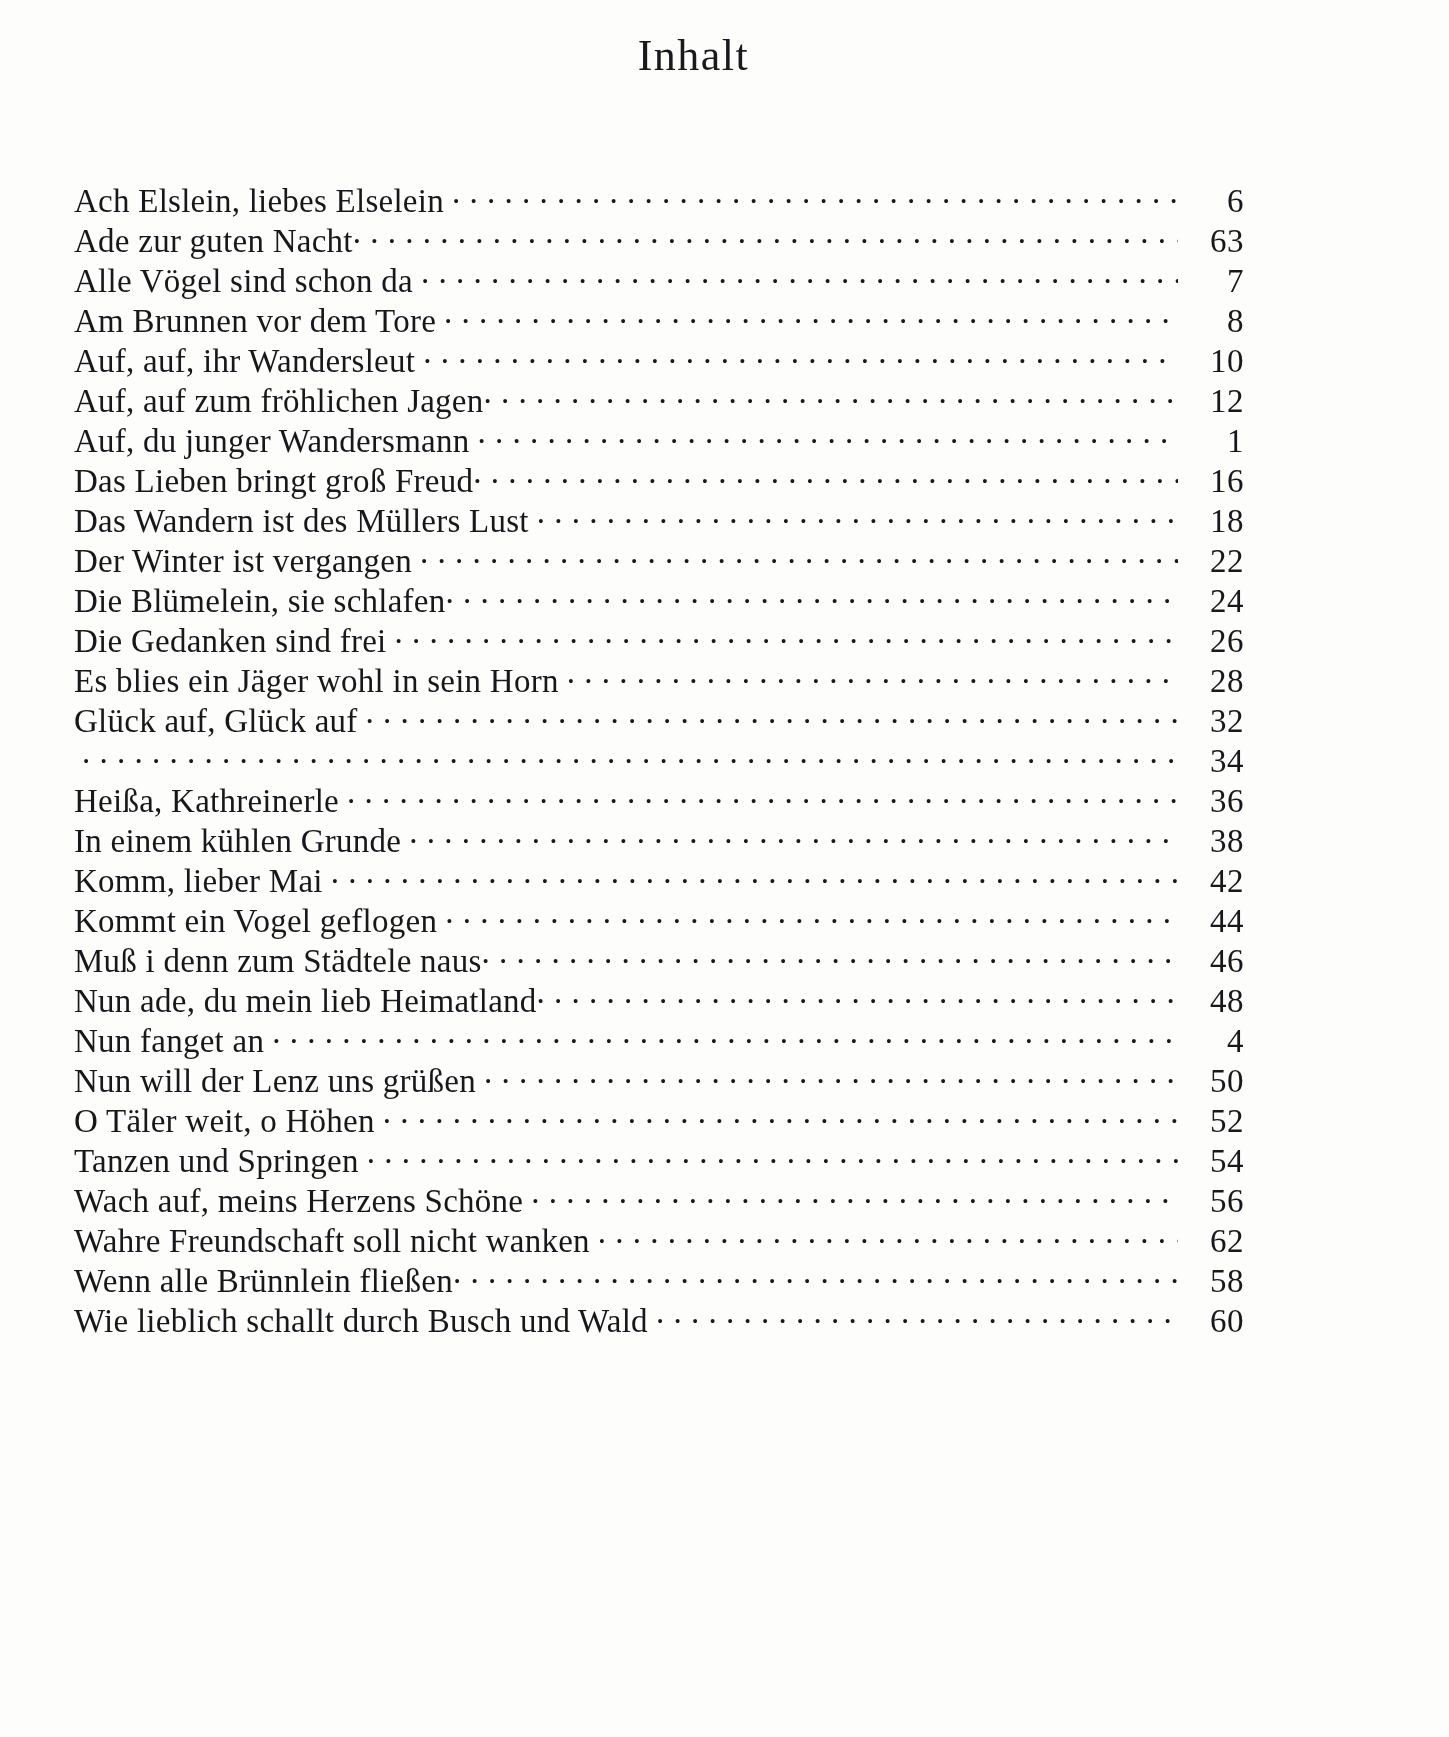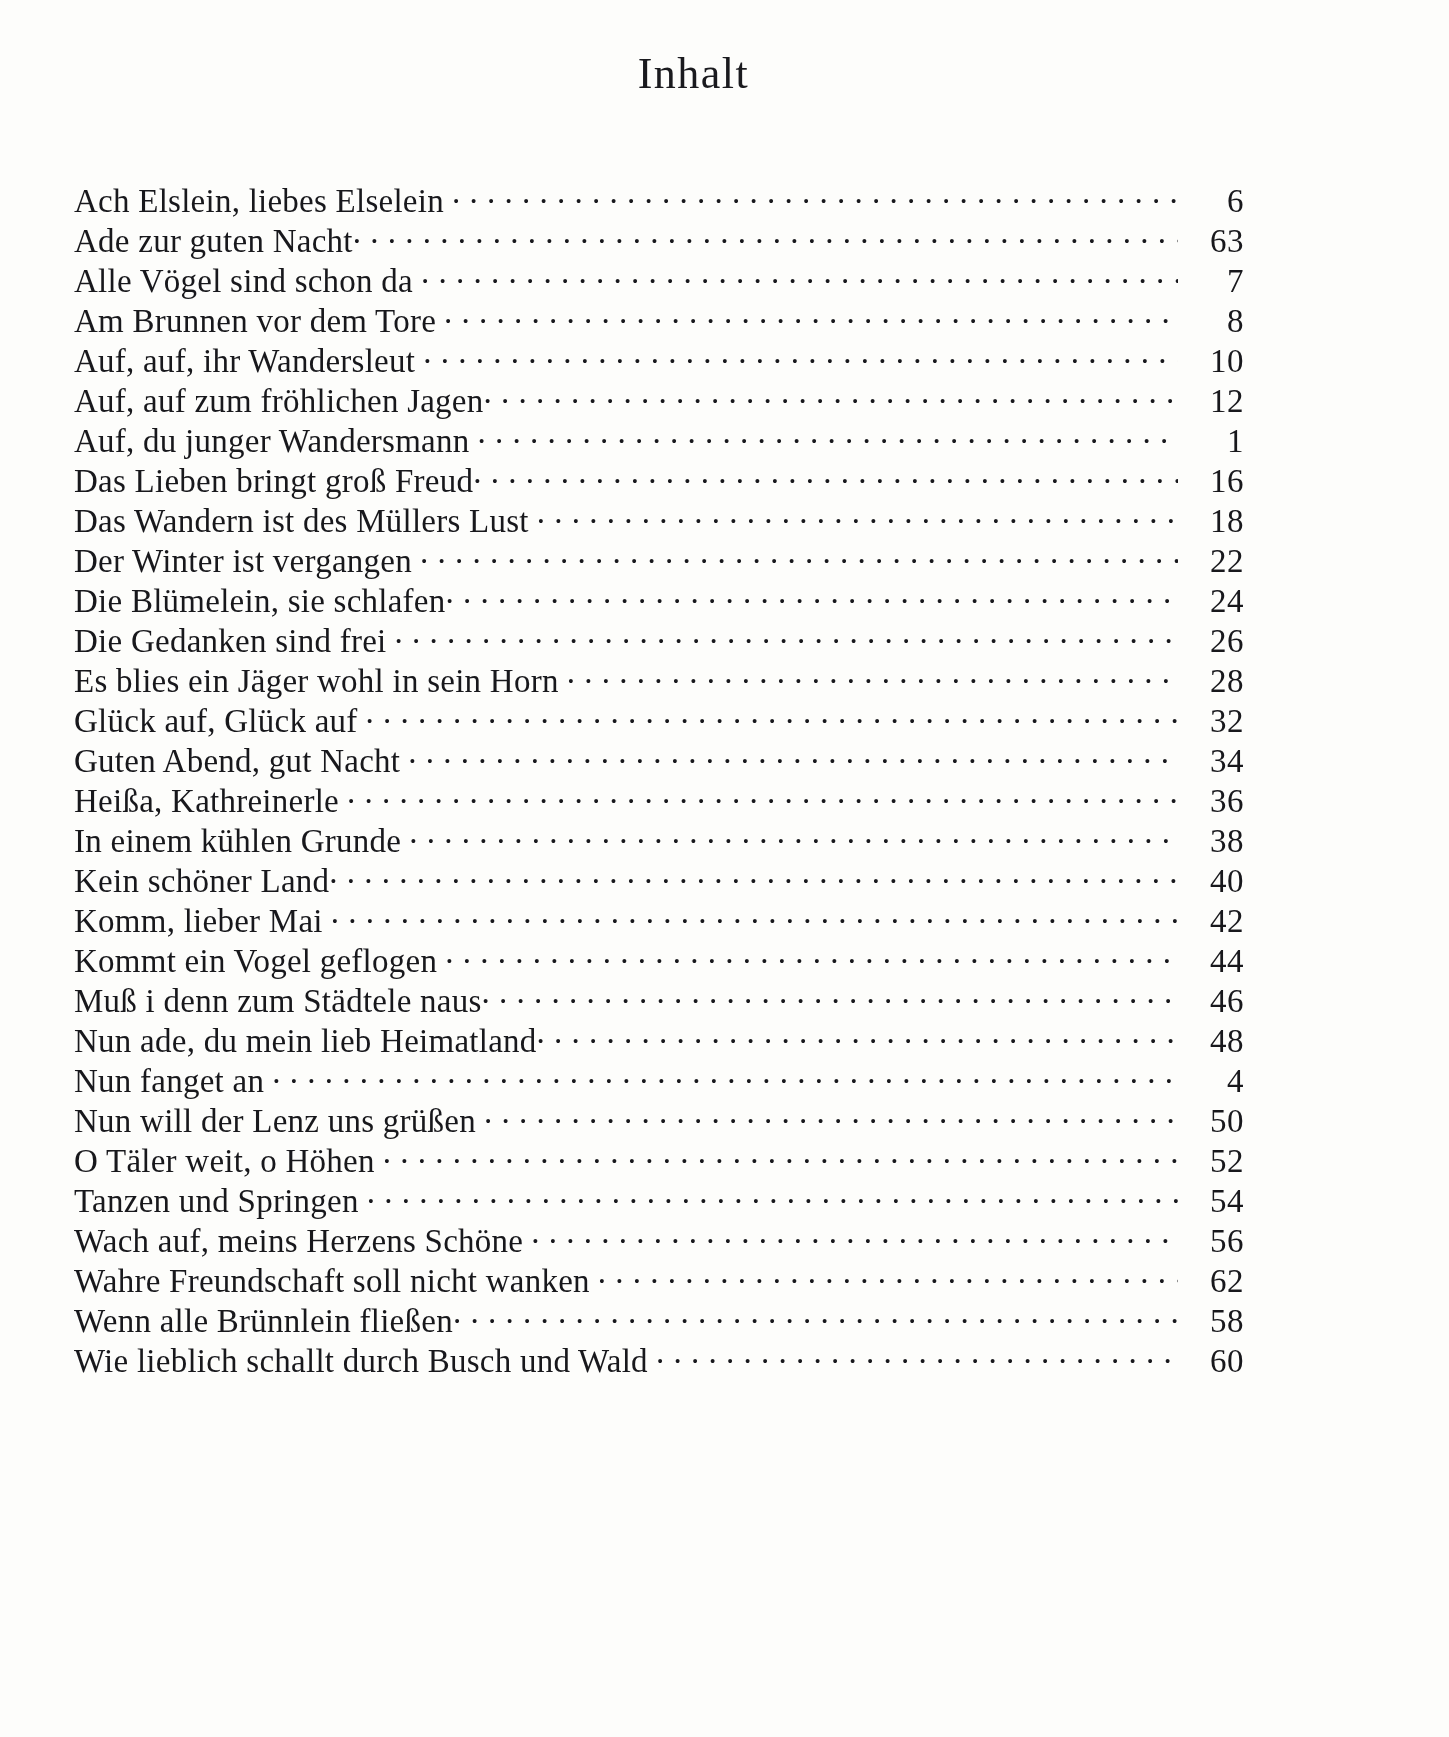--- a/index.html
+++ b/index.html
@@ -20,21 +20,21 @@
     height: 1737px;
     position: relative;
     background: #fdfdfb;
   }
   .page-title {
     text-align: center;
     font-size: 44px;
     font-weight: 400;
     letter-spacing: 1.5px;
     margin: 0;
-    padding-top: 48px;
+    padding-top: 30px;
     padding-right: 62px;
     color: #1a1a1e;
   }
   .toc {
     margin: 0;
     padding: 0;
     list-style: none;
     position: absolute;
     left: 74px;
     top: 172px;
@@ -154,40 +154,34 @@
         <span class="entry-title">Es blies ein Jäger wohl in sein Horn</span>
         <span class="leader"></span>
         <span class="entry-page">28</span>
       </li>
       <li class="toc-entry">
         <span class="entry-title">Glück auf, Glück auf</span>
         <span class="leader"></span>
         <span class="entry-page">32</span>
       </li>
       <li class="toc-entry">
-        <span class="entry-title">Guten Abend, gut Nacht</span>
         <span class="leader"></span>
         <span class="entry-page">34</span>
       </li>
       <li class="toc-entry">
         <span class="entry-title">Heißa, Kathreinerle</span>
         <span class="leader"></span>
         <span class="entry-page">36</span>
       </li>
       <li class="toc-entry">
         <span class="entry-title">In einem kühlen Grunde</span>
         <span class="leader"></span>
         <span class="entry-page">38</span>
       </li>
       <li class="toc-entry">
-        <span class="entry-title">Kein schöner Land</span>
-        <span class="leader tight"></span>
-        <span class="entry-page">40</span>
-      </li>
-      <li class="toc-entry">
         <span class="entry-title">Komm, lieber Mai</span>
         <span class="leader"></span>
         <span class="entry-page">42</span>
       </li>
       <li class="toc-entry">
         <span class="entry-title">Kommt ein Vogel geflogen</span>
         <span class="leader"></span>
         <span class="entry-page">44</span>
       </li>
       <li class="toc-entry">

